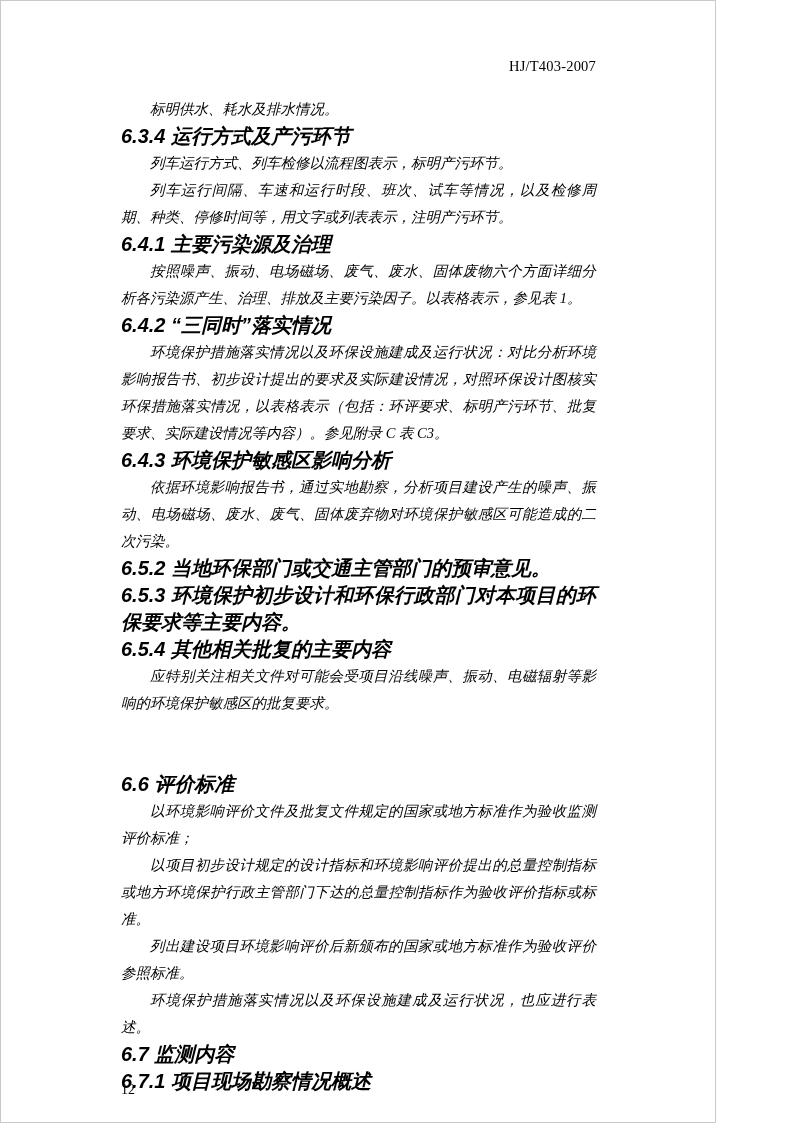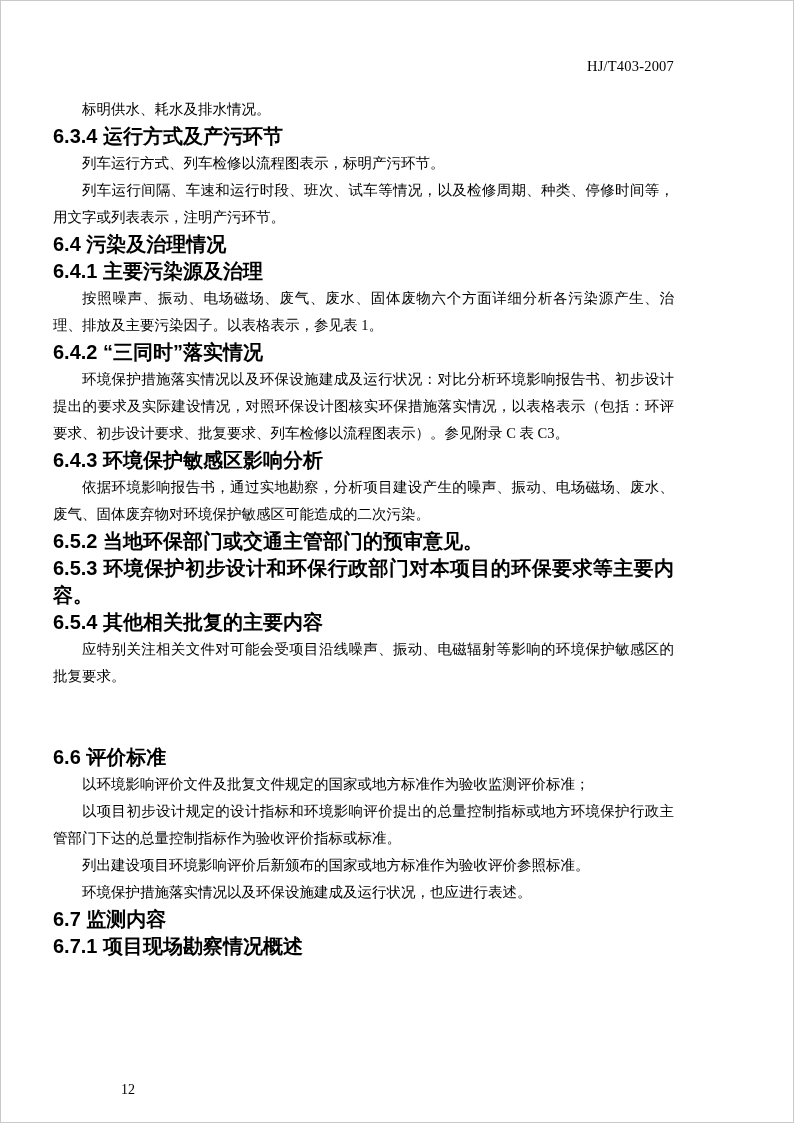--- a/index.html
+++ b/index.html
@@ -2,42 +2,43 @@
 <html><head>
 <meta charset="utf-8">
 <style>
   html, body {
     margin: 0;
     padding: 0;
     background: #ffffff;
   }
   .page {
     position: relative;
-    width: 794px;
+    width: 716px;
     height: 1123px;
     background: #ffffff;
     border: 1px solid #c9c9c9;
     box-sizing: border-box;
     overflow: hidden;
     font-family: "Liberation Serif", "DejaVu Serif", serif;
     color: #000000;
   }
   .doc-header {
     margin: 56px 119px 0 120px;
     text-align: right;
     font-size: 14.5px;
     line-height: 19px;
     font-family: "Liberation Serif", "DejaVu Serif", serif;
     letter-spacing: 0.2px;
   }
   .doc-content {
-    margin: 20px 119px 0 52px;
+    margin: 20px 119px 0 120px;
     font-size: 14.5px;
     line-height: 27px;
     text-align: justify;
+    font-style: italic;
   }
   .para {
     margin: 0;
     text-indent: 29px;
     font-family: "Liberation Serif", "DejaVu Serif", serif;
   }
   .heading {
     margin: 0;
     font-size: 20px;
     line-height: 27px;
@@ -61,25 +62,24 @@
 
 <div class="page">
 
   <div class="doc-header">HJ/T403-2007</div>
 
   <div class="doc-content">
     <p class="para">标明供水、耗水及排水情况。</p>
     <h2 class="heading">6.3.4 运行方式及产污环节</h2>
     <p class="para">列车运行方式、列车检修以流程图表示，标明产污环节。</p>
     <p class="para">列车运行间隔、车速和运行时段、班次、试车等情况，以及检修周期、种类、停修时间等，用文字或列表表示，注明产污环节。</p>
-    <h2 class="heading">6.4 污染及治理情况</h2>
     <h2 class="heading">6.4.1 主要污染源及治理</h2>
     <p class="para">按照噪声、振动、电场磁场、废气、废水、固体废物六个方面详细分析各污染源产生、治理、排放及主要污染因子。以表格表示，参见表 1。</p>
     <h2 class="heading">6.4.2 “三同时”落实情况</h2>
-    <p class="para">环境保护措施落实情况以及环保设施建成及运行状况：对比分析环境影响报告书、初步设计提出的要求及实际建设情况，对照环保设计图核实环保措施落实情况，以表格表示（包括：环评要求、初步设计要求、批复要求、列车检修以流程图表示）。参见附录 C 表 C3。</p>
+    <p class="para">环境保护措施落实情况以及环保设施建成及运行状况：对比分析环境影响报告书、初步设计提出的要求及实际建设情况，对照环保设计图核实环保措施落实情况，以表格表示（包括：环评要求、标明产污环节、批复要求、实际建设情况等内容）。参见附录 C 表 C3。</p>
     <h2 class="heading">6.4.3 环境保护敏感区影响分析</h2>
     <p class="para">依据环境影响报告书，通过实地勘察，分析项目建设产生的噪声、振动、电场磁场、废水、废气、固体废弃物对环境保护敏感区可能造成的二次污染。</p>
     <h2 class="heading">6.5.2 当地环保部门或交通主管部门的预审意见。</h2>
     <h2 class="heading">6.5.3 环境保护初步设计和环保行政部门对本项目的环保要求等主要内容。</h2>
     <h2 class="heading">6.5.4 其他相关批复的主要内容</h2>
     <p class="para">应特别关注相关文件对可能会受项目沿线噪声、振动、电磁辐射等影响的环境保护敏感区的批复要求。</p>
     <h2 class="heading gap-before">6.6 评价标准</h2>
     <p class="para">以环境影响评价文件及批复文件规定的国家或地方标准作为验收监测评价标准；</p>
     <p class="para">以项目初步设计规定的设计指标和环境影响评价提出的总量控制指标或地方环境保护行政主管部门下达的总量控制指标作为验收评价指标或标准。</p>
     <p class="para">列出建设项目环境影响评价后新颁布的国家或地方标准作为验收评价参照标准。</p>

